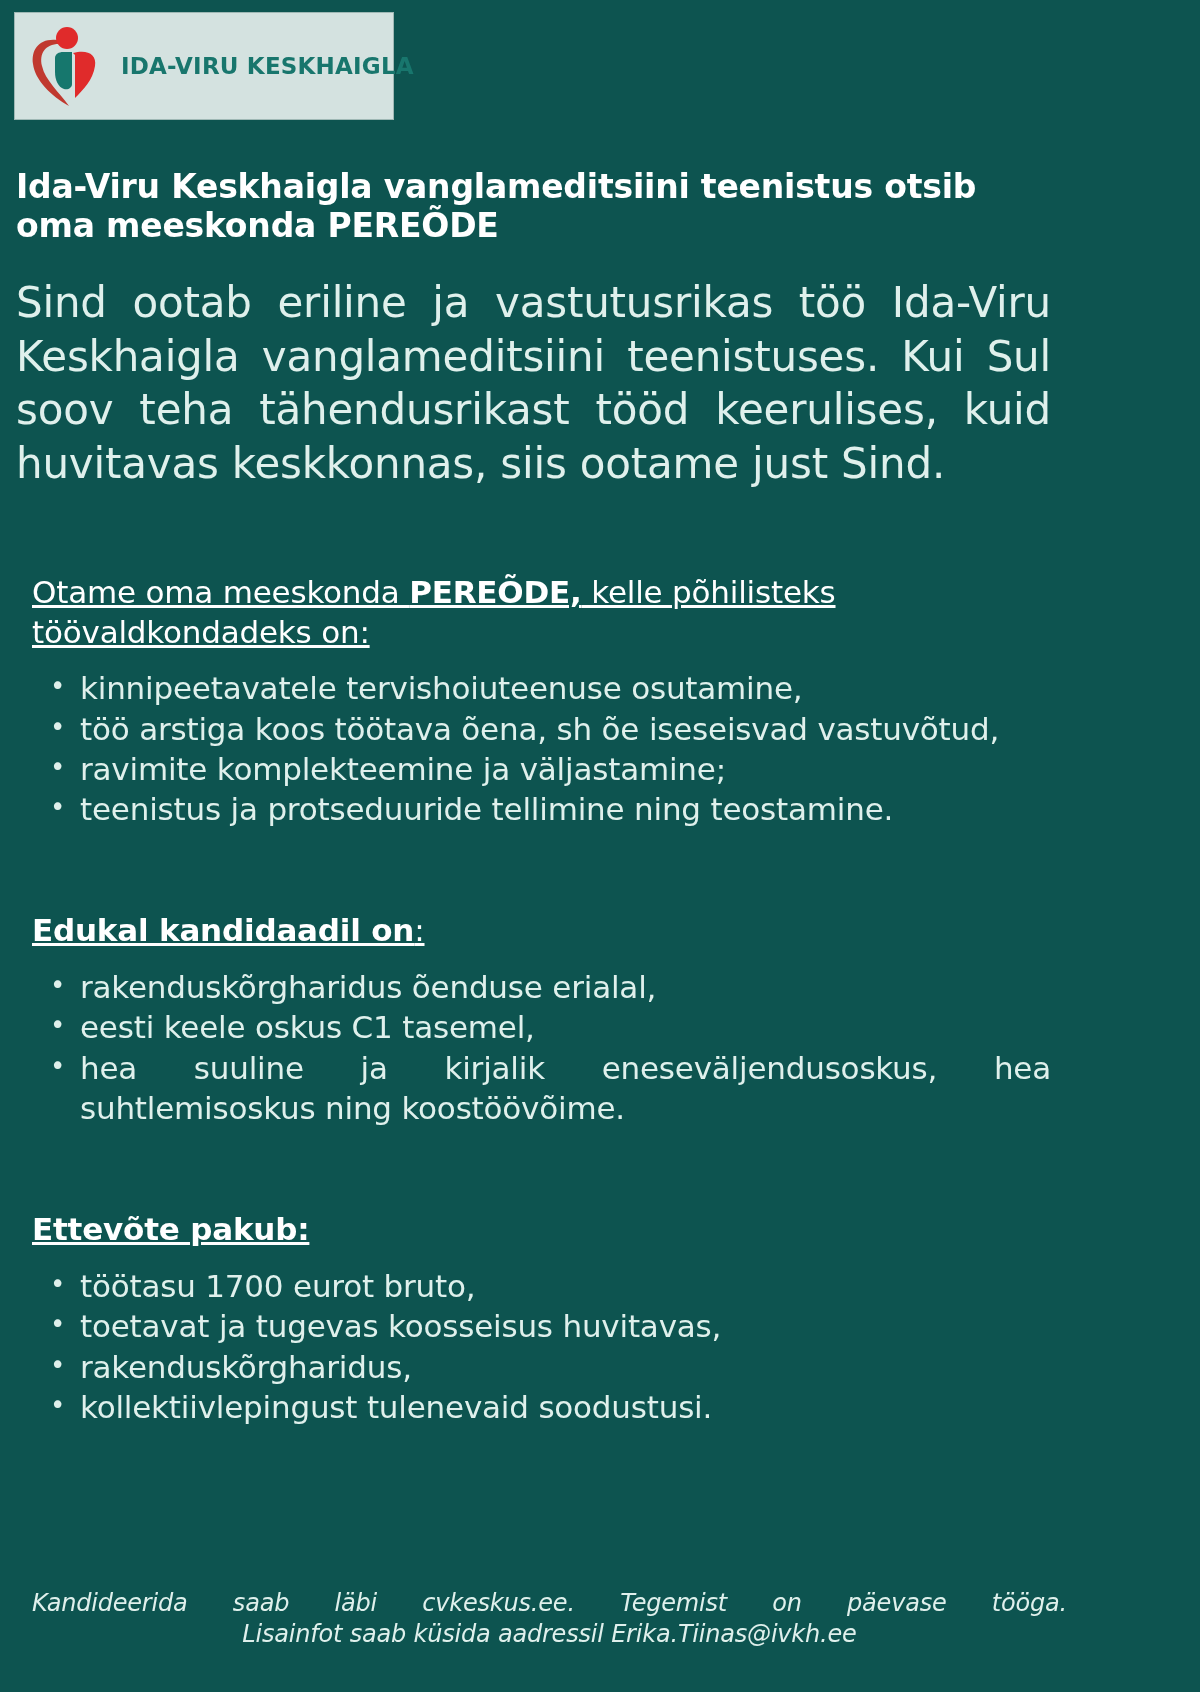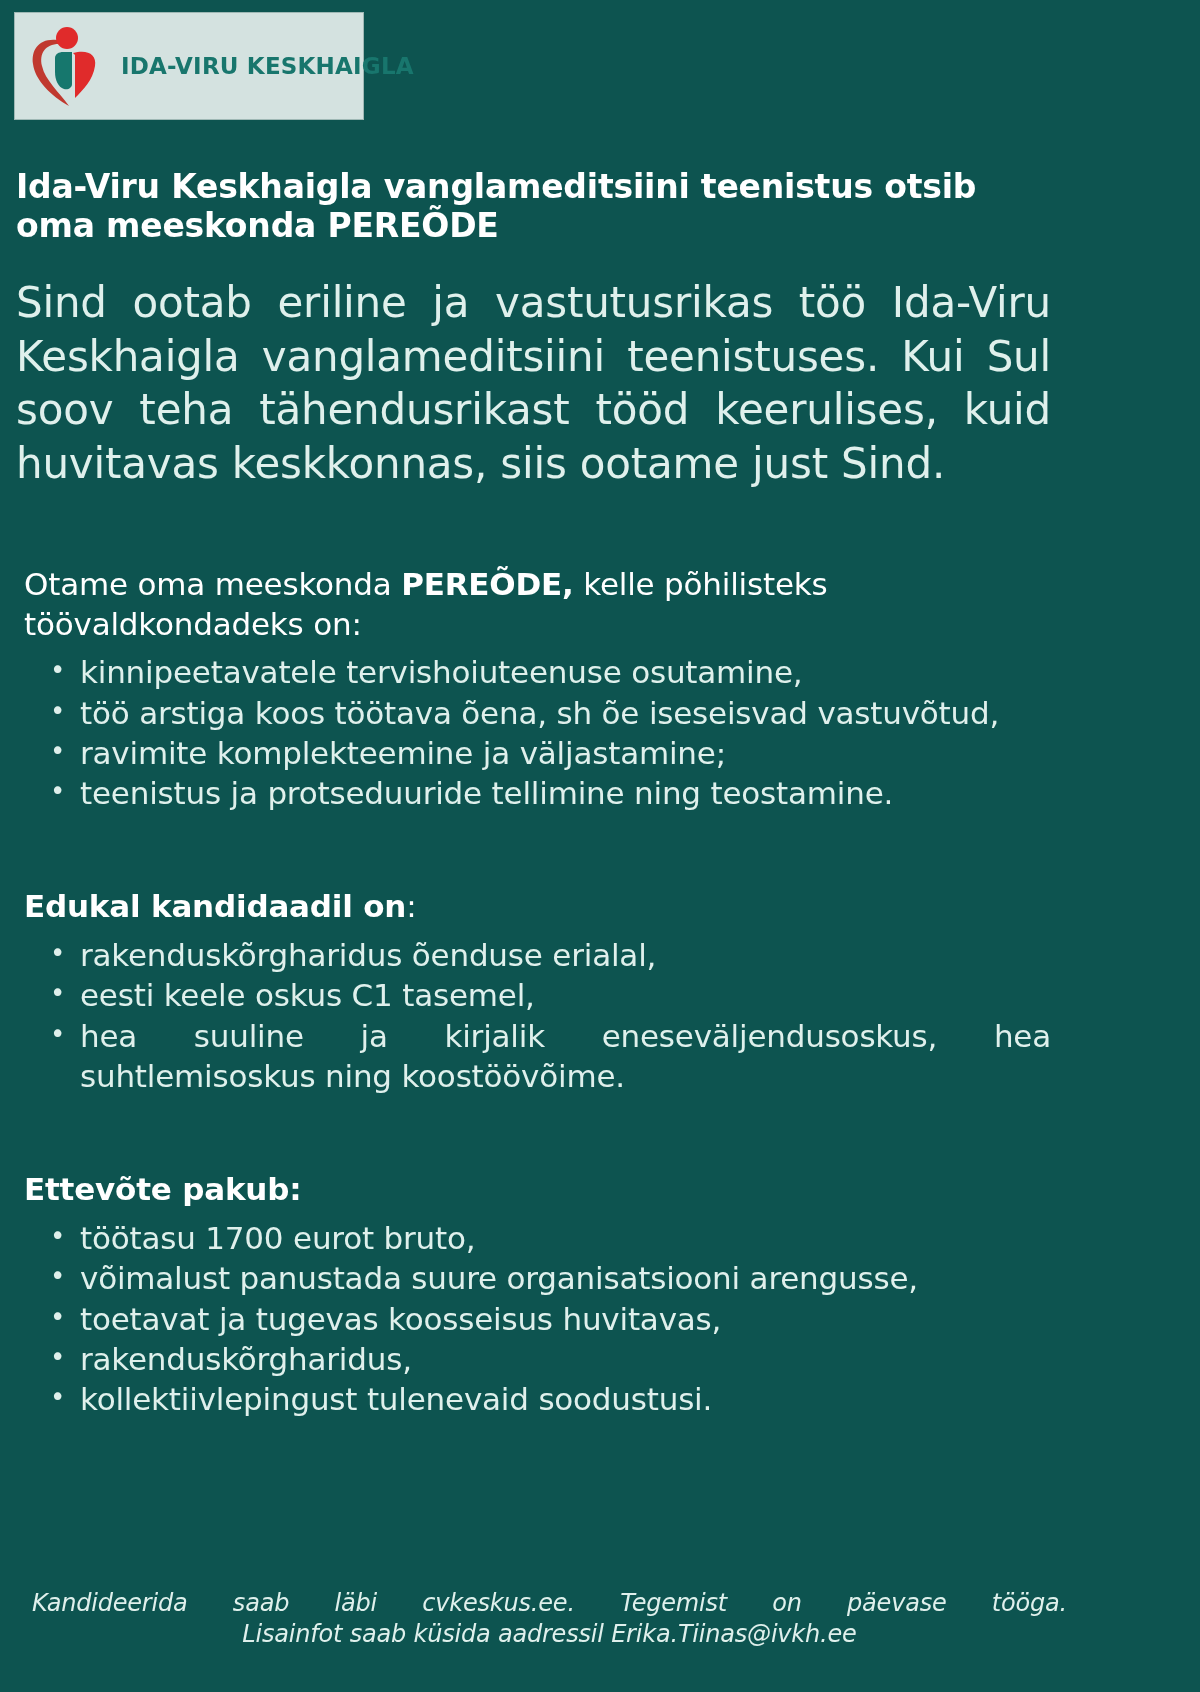--- a/index.html
+++ b/index.html
@@ -20,21 +20,21 @@
     height: 1692px;
     background: #0d5450;
     box-sizing: border-box;
   }
 
   
   .logo-box {
     position: absolute;
     left: 14px;
     top: 12px;
-    width: 350px;
+    width: 380px;
     height: 108px;
     background: #d4e2e0;
     border: 1px solid #9fb8b5;
     box-sizing: border-box;
     display: flex;
     align-items: center;
     padding-left: 14px;
   }
   .logo-mark {
     width: 78px;
@@ -78,23 +78,24 @@
     margin: 0;
     color: #dff0ec;
     letter-spacing: -0.2px;
   }
 
   .gap-lg { height: 66px; }
 
   .section-title {
     font-size: 31px;
     line-height: 1.28;
-    margin: 8px;
+    margin: 16px;
     color: #ffffff;
     letter-spacing: -0.2px;
+    text-decoration: underline;
   }
   .section-title b {
     font-weight: bold;
   }
 
   ul.bullets {
     margin: 0;
     padding: 0 0 0 64px;
     list-style: none;
     font-size: 31px;
@@ -185,21 +186,20 @@
       <li class="nojust">rakenduskõrgharidus õenduse erialal,</li>
       <li class="nojust">eesti keele oskus C1 tasemel,</li>
       <li>hea suuline ja kirjalik eneseväljendusoskus, hea suhtlemisoskus ning koostöövõime.</li>
     </ul>
 
     <div class="gap-lg"></div>
 
     <p class="section-title"><b>Ettevõte pakub:</b><span></span></p>
     <ul class="bullets">
       <li class="nojust">töötasu 1700 eurot bruto,</li>
-      <li class="nojust">võimalust panustada suure organisatsiooni arengusse,</li>
       <li class="nojust">toetavat ja tugevas koosseisus huvitavas,</li>
       <li class="nojust">rakenduskõrgharidus,</li>
       <li class="nojust">kollektiivlepingust tulenevaid soodustusi.</li>
     </ul>
   </div>
 
   <div class="footer">
     <div class="line1">Kandideerida saab läbi cvkeskus.ee. Tegemist on päevase tööga.</div>
     <div class="line2">Lisainfot saab küsida aadressil Erika.Tiinas@ivkh.ee</div>
   </div>

